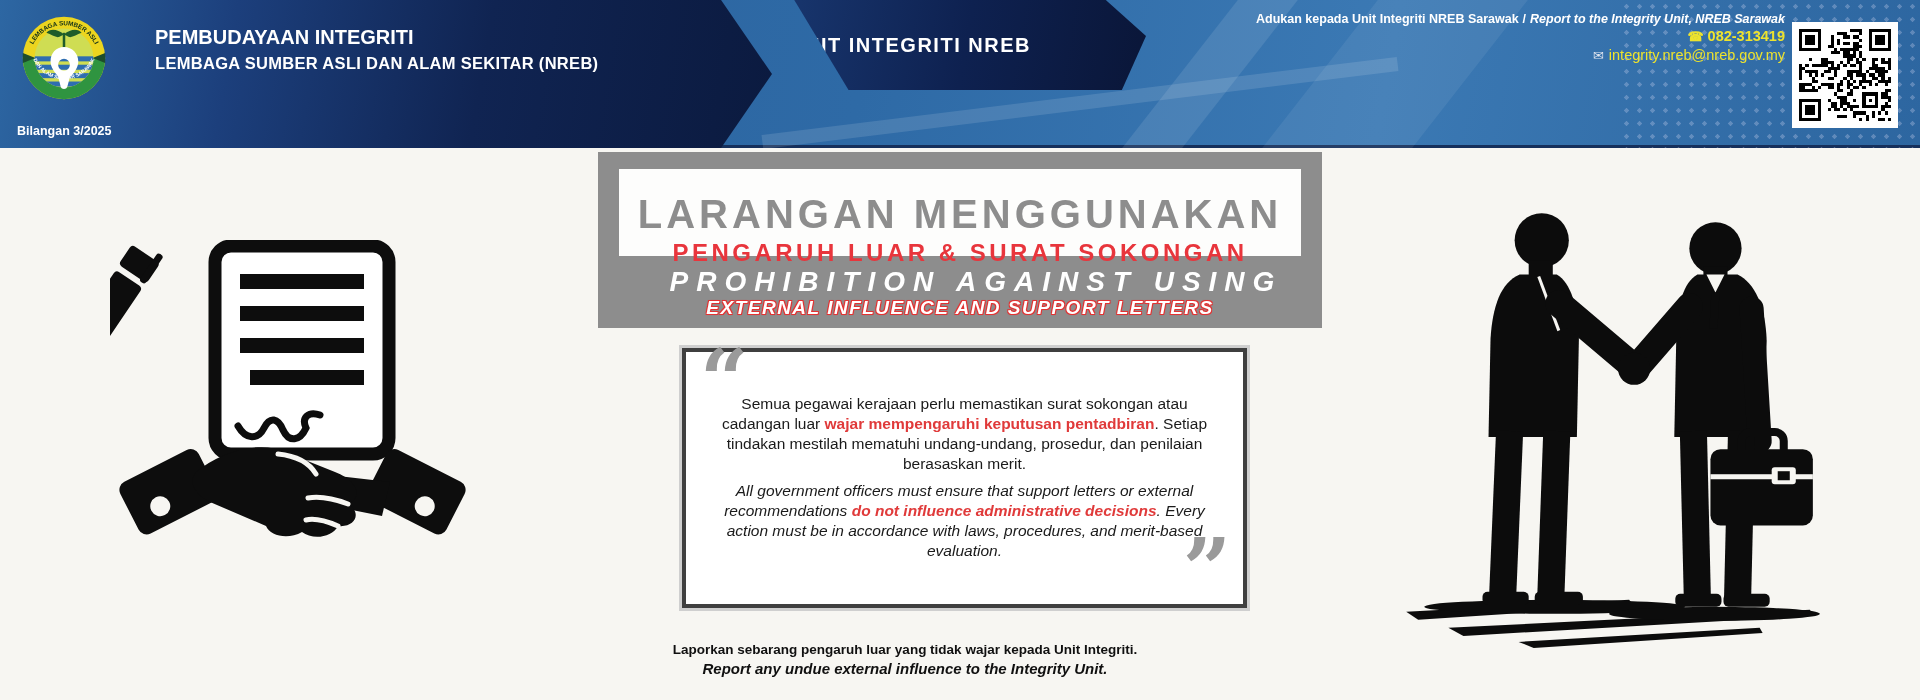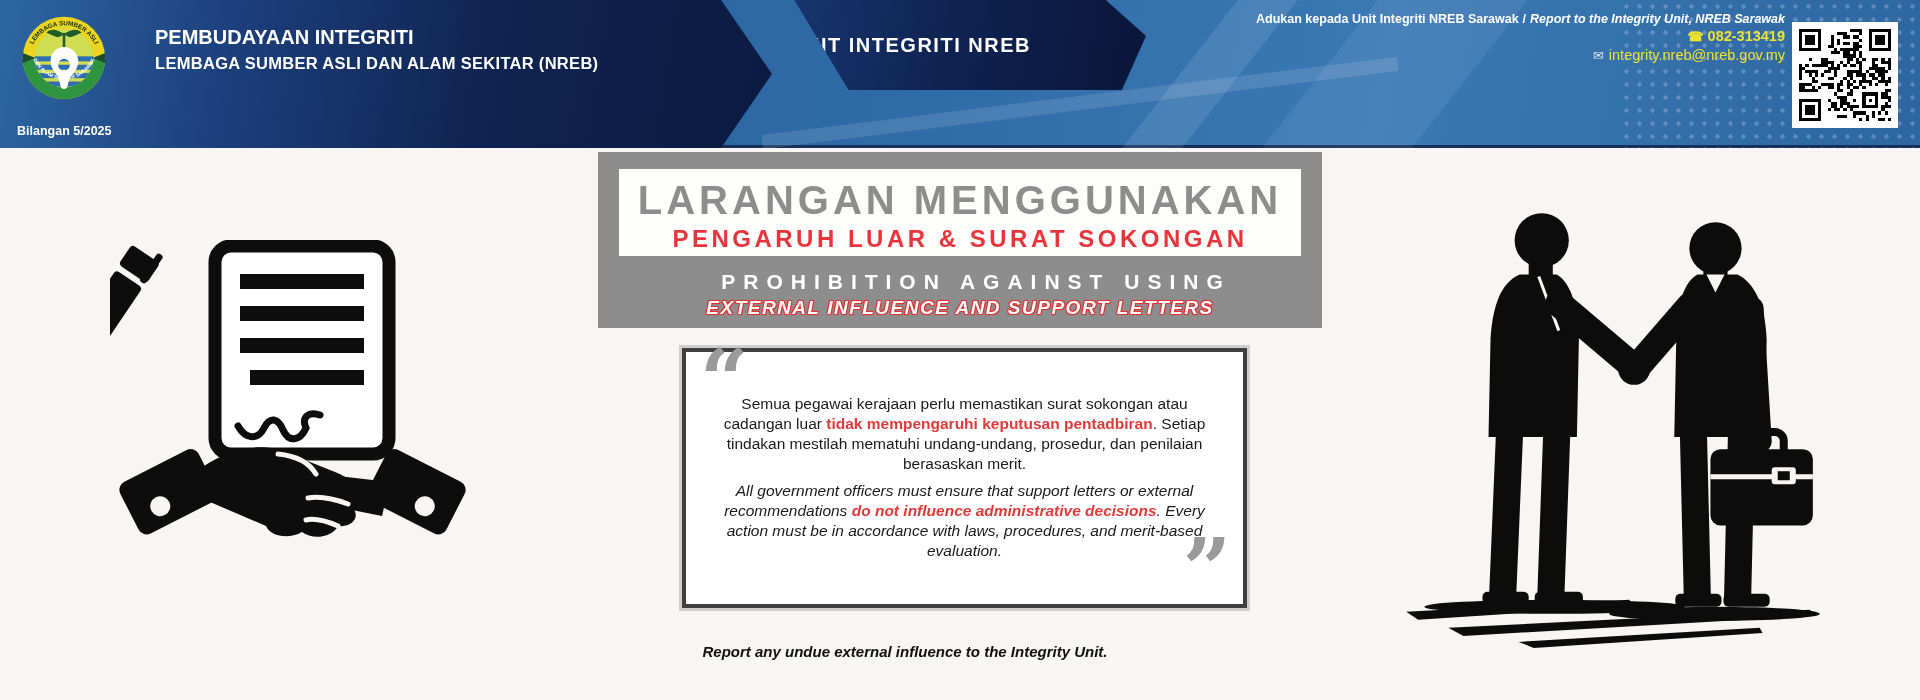--- a/index.html
+++ b/index.html
@@ -52,24 +52,24 @@
   .c-email { font-size:14.5px; line-height:18px; color:#eee32d; font-weight:normal; }
   .c-email .env-glyph { color:#dfe5ef; font-size:13px; margin-right:5px; font-style:normal; }
   .c-privacy { font-size:12.5px; line-height:17px; font-weight:bold; font-style:italic; }
   .qr-box { position:absolute; left:1792px; top:22px; width:106px; height:106px; background:#fff; padding:7px; }
   .qr-box svg { width:100%; height:100%; display:block; }
   
   .title-block {
     position:absolute; left:598px; top:152px; width:724px; height:176px;
     background:#8d8d8d; text-align:center;
   }
-  .white-box { margin:17px 21px 0; background:#fdfdfc; height:87px; padding-top:9px; }
+  .white-box { margin:17px 21px 0; background:#fdfdfc; height:87px; padding-top:23px; }
   .t1 { font-size:40px; font-weight:bold; color:#8d8d8d; letter-spacing:4px; line-height:44px; }
   .t2 { font-size:24px; font-weight:bold; color:#e8353c; letter-spacing:3.5px; line-height:28px; margin-top:3px; }
-  .t3 { font-size:21px; font-weight:bold; color:#fff; letter-spacing:8px; margin-top:11px; line-height:30px;margin-left:32px; }
+  .t3 { font-size:28px; font-weight:bold; font-style:italic; color:#fff; letter-spacing:8px; margin-top:11px; line-height:30px;margin-left:32px; }
   .t4 { font-size:19px; font-weight:bold; font-style:italic; color:#fff; letter-spacing:1.5px; line-height:22px;
         text-shadow:1px 1px 0 #e23333,-1px -1px 0 #e23333,1px -1px 0 #e23333,-1px 1px 0 #e23333,0 0 2px #e23333; }
   
   .quote-box {
     position:absolute; left:682px; top:348px; width:565px; height:260px;
     background:#fff; border:4px solid #3f3f3f; box-shadow:0 0 0 3px #cfcfcf;
   }
   .quote-glyph { position:absolute; font-family:"DejaVu Serif", serif; font-weight:bold;
     font-size:84px; color:#9a9a9a; line-height:1; }
   .oq { left:14px; top:-14px; }
@@ -134,21 +134,21 @@
         <text font-size="6" font-weight="bold" fill="#ffffff">
           <textPath href="#arcBot" startOffset="50%" text-anchor="middle">DAN ALAM SEKITAR SARAWAK</textPath>
         </text>
       </svg>
     </div>
 
     <div class="brand">
       <div class="b1">PEMBUDAYAAN INTEGRITI</div>
       <div class="b2">LEMBAGA SUMBER ASLI DAN ALAM SEKITAR (NREB)</div>
     </div>
-    <div class="issue">Bilangan 5/2025</div>
+    <div class="issue">Bilangan 3/2025</div>
 
     <div class="unit-banner">
       <span>UNIT INTEGRITI NREB</span>
     </div>
 
     <div class="contact">
       <div class="c-line">
         <span>Adukan kepada Unit Integriti NREB Sarawak</span><span class="sep">/</span><span class="it">Report to the Integrity Unit, NREB Sarawak</span>
       </div>
       <div class="c-phone">
@@ -191,25 +191,26 @@
       <div class="t1">LARANGAN MENGGUNAKAN</div>
       <div class="t2">PENGARUH LUAR &amp; SURAT SOKONGAN</div>
     </div>
     <div class="t3">PROHIBITION AGAINST USING</div>
     <div class="t4">EXTERNAL INFLUENCE AND SUPPORT LETTERS</div>
   </div>
 
   <div class="quote-box">
     <div class="quote-glyph oq">“</div>
     <div class="quote-glyph cq">”</div>
-    <p class="q-ms"><span>Semua pegawai kerajaan perlu memastikan surat sokongan atau cadangan luar </span><span class="hl">tidak mempengaruhi keputusan pentadbiran</span><span>. Setiap tindakan mestilah mematuhi undang-undang, prosedur, dan penilaian berasaskan merit.</span></p>
+    <p class="q-ms"><span>Semua pegawai kerajaan perlu memastikan surat sokongan atau cadangan luar </span><span class="hl">wajar mempengaruhi keputusan pentadbiran</span><span>. Setiap tindakan mestilah mematuhi undang-undang, prosedur, dan penilaian berasaskan merit.</span></p>
     <p class="q-en"><span>All government officers must ensure that support letters or external recommendations </span><span class="hl">do not influence administrative decisions</span><span>.  Every action must be in accordance with laws, procedures, and merit-based evaluation.</span></p>
   </div>
 
   <div class="footer-note">
+    <div class="f1">Laporkan sebarang pengaruh luar yang tidak wajar kepada Unit Integriti.</div>
     <div class="f2">Report any undue external influence to the Integrity Unit.</div>
   </div>
 
   <div class="illus-left">
     <svg viewBox="0 0 360 300">
       <g>
         <rect x="105" y="6" width="174" height="208" rx="16" fill="#ffffff" stroke="#0d0d0d" stroke-width="13"></rect>
         <rect x="130" y="34" width="124" height="15" fill="#0d0d0d"></rect>
         <rect x="130" y="66" width="124" height="15" fill="#0d0d0d"></rect>
         <rect x="130" y="98" width="124" height="15" fill="#0d0d0d"></rect>

